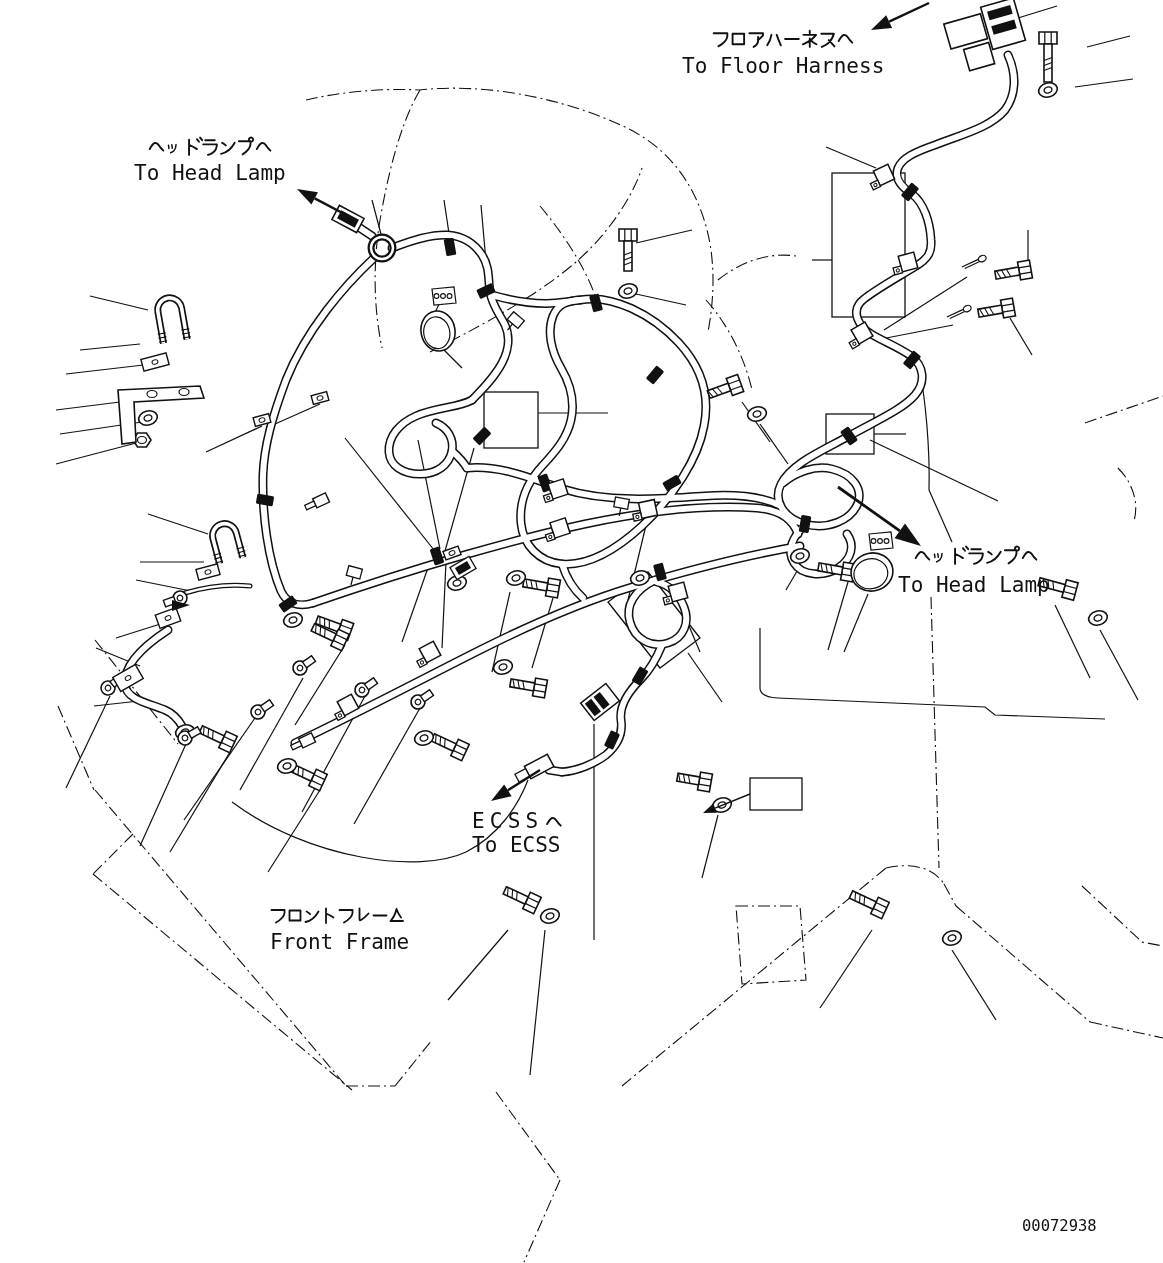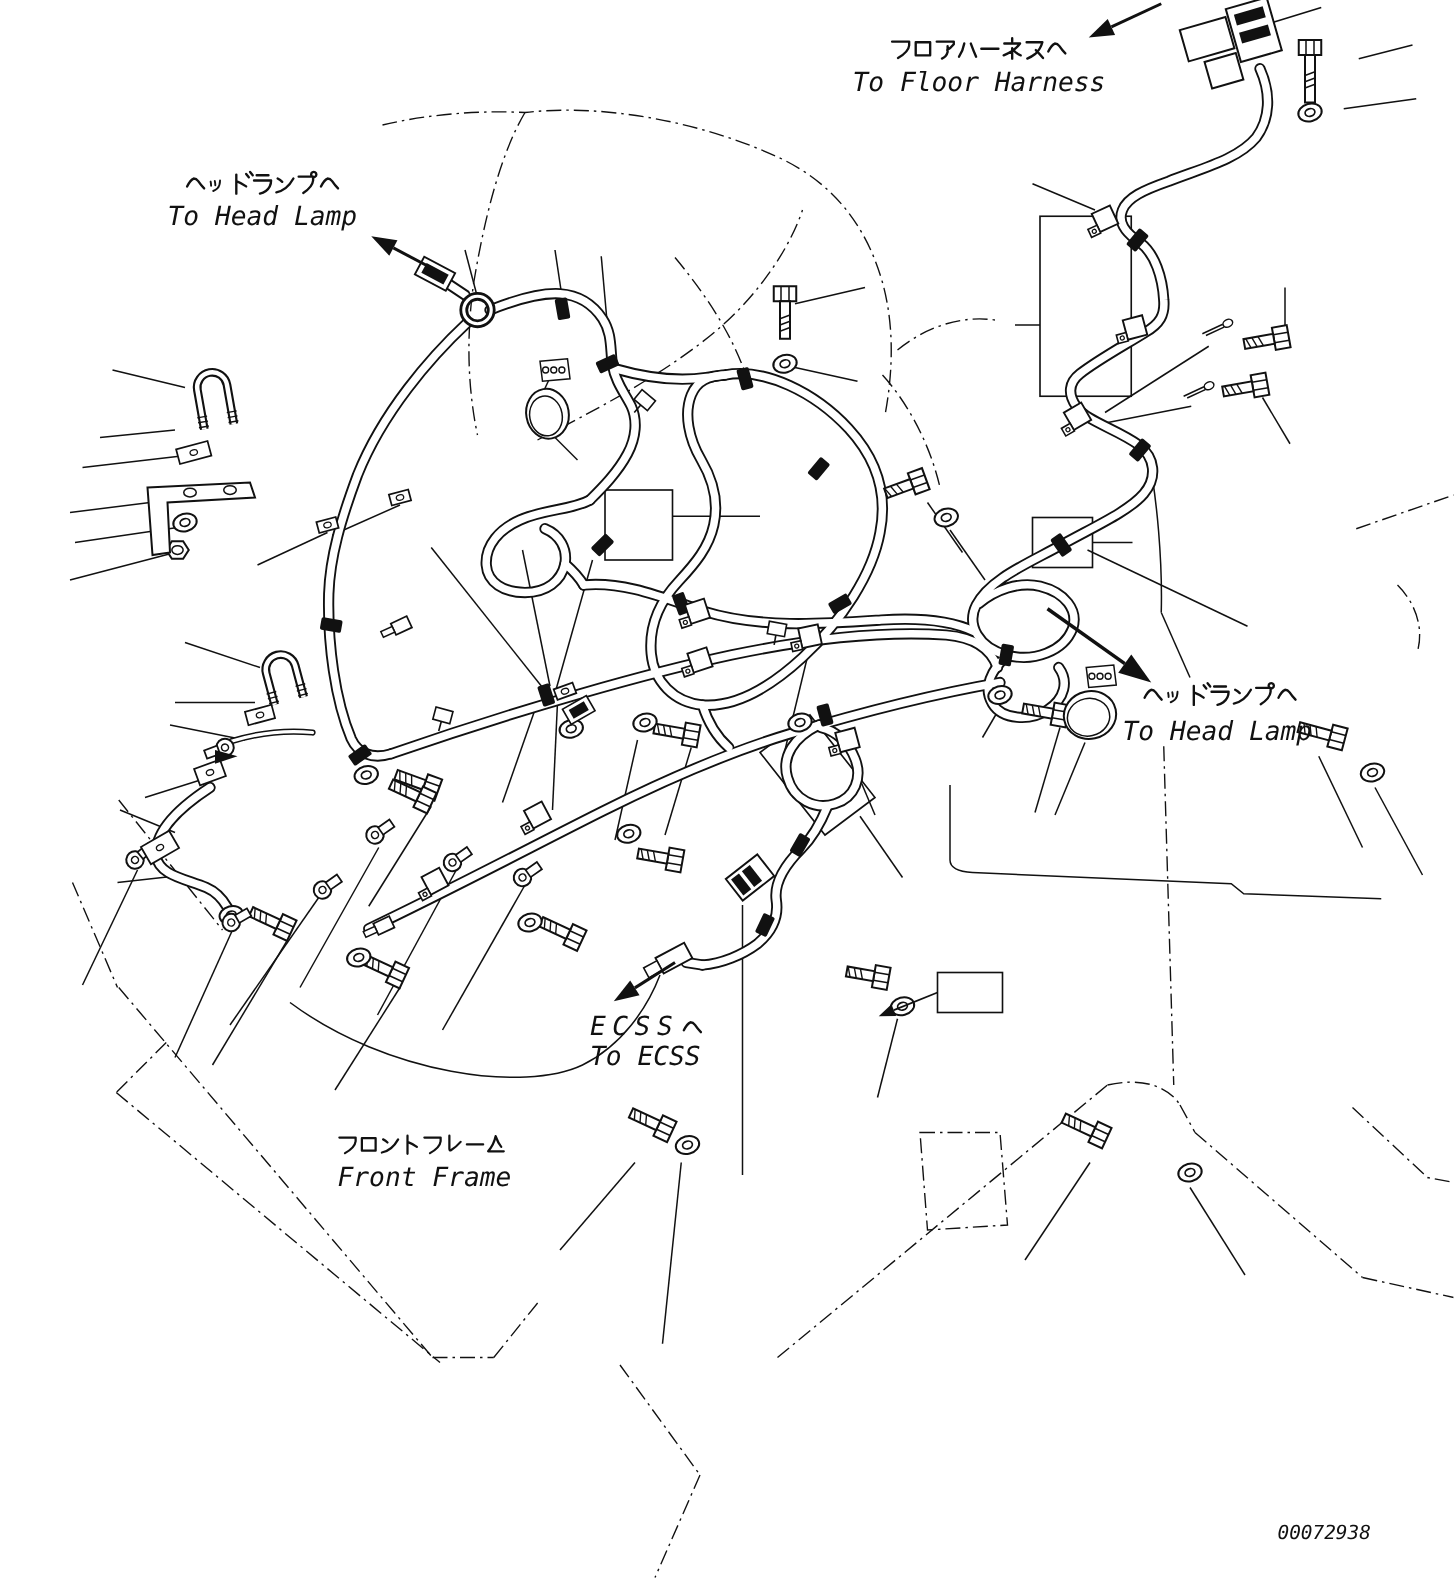--- a/index.html
+++ b/index.html
@@ -1,16 +1,16 @@
 <!DOCTYPE html>
 <html><head>
 <meta charset="utf-8">
 <style>
 html,body{margin:0;padding:0;background:#fff;}
-#stage{position:relative;width:1163px;height:1263px;background:#fff;overflow:hidden;font-style:italic;}
+#stage{position:relative;width:1163px;height:1263px;background:#fff;overflow:hidden;}
 svg{position:absolute;left:0;top:0;}
 text{font-family:"DejaVu Sans Mono",monospace;fill:#111;}
 </style>
 </head>
 <body>
 <div id="stage">
 
 <svg id="d" width="1163" height="1263" viewBox="0 0 1163 1263" xmlns="http://www.w3.org/2000/svg">
   <g id="phantom">
         <path d="M 306 100 C 340 92 380 88 420 90 C 480 83 558 96 623 126 C 666 146 693 180 706 226 C 716 262 714 300 708 332" fill="none" stroke="#111" stroke-width="1.1" stroke-dasharray="12 4 2 4"></path>

